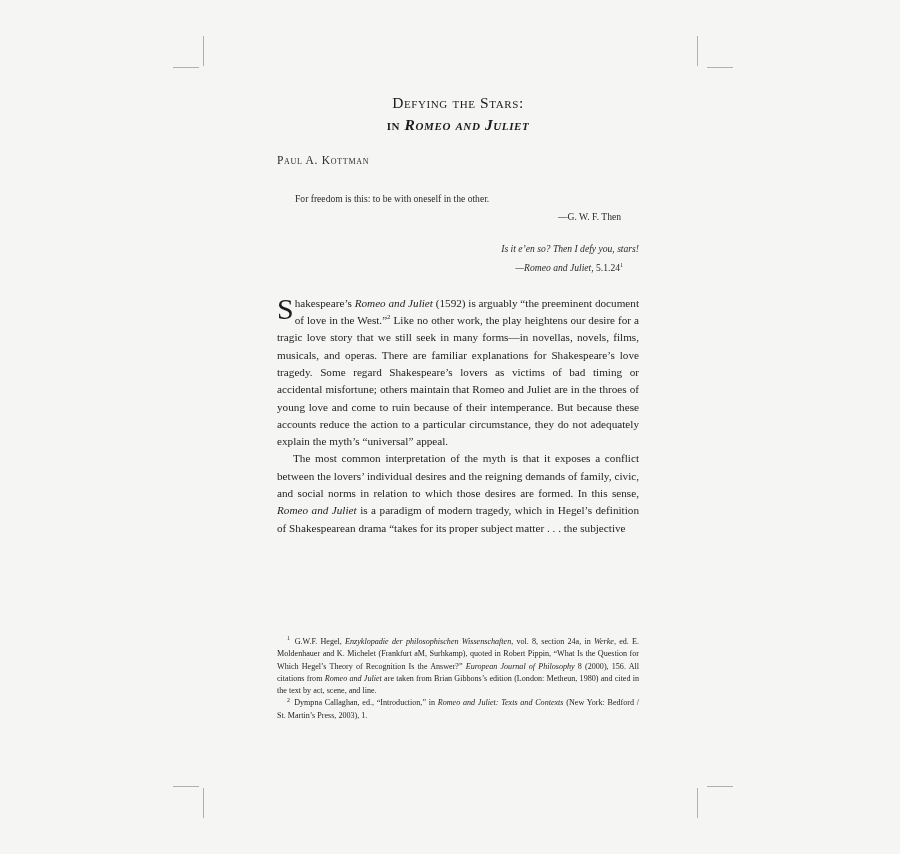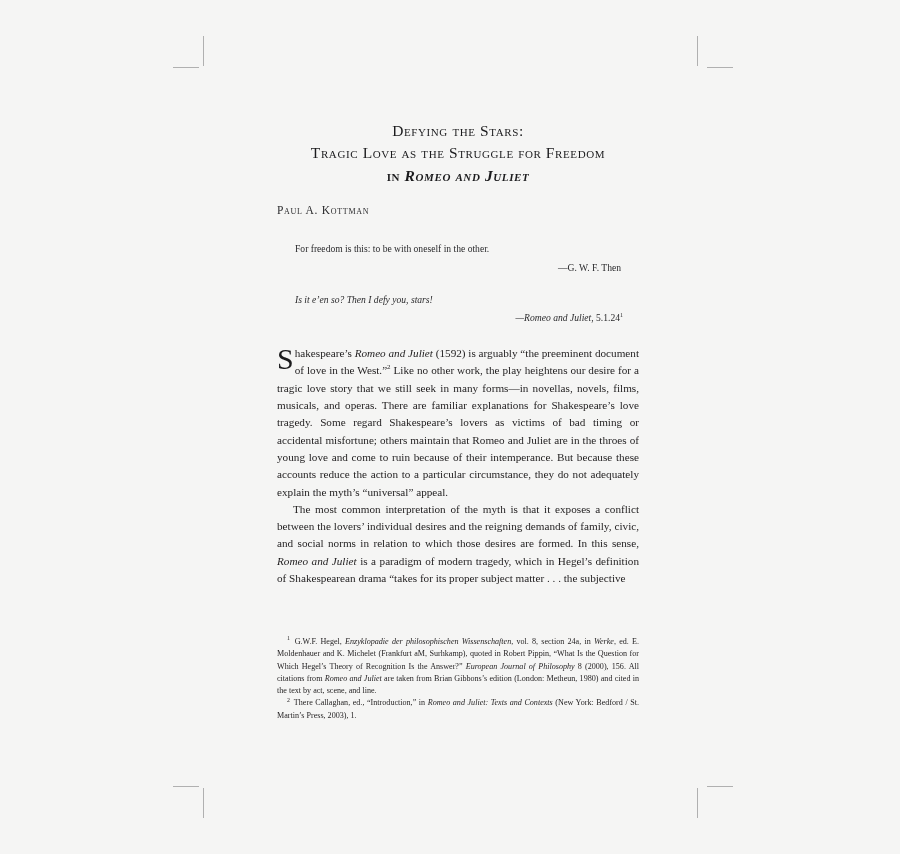--- a/index.html
+++ b/index.html
@@ -38,21 +38,21 @@
   .page {
     position: absolute;
     left: 277px;
     top: 0;
     width: 362px;
     height: 854px;
   }
 
   
   .title-block {
-    margin-top: 120px;
+    margin-top: 92px;
     text-align: center;
   }
   .title-line {
     font-variant: small-caps;
     font-size: 15.5px;
     letter-spacing: 0.6px;
     line-height: 1.45;
     color: #1b1b1d;
   }
   .title-line-1 { font-size: 15.5px; }
@@ -85,21 +85,21 @@
   }
   .epigraph-attr {
     font-size: 9.6px;
     text-align: right;
     margin-top: 5px;
     padding-right: 18px;
     color: #2a2a2c;
   }
   .epigraph-2 { margin-top: 20px; }
   .epigraph-2 .epigraph-attr { padding-right: 16px; }
-  .ital { font-style: italic; }
+  .ital { font-style: italic; text-align: right; }
   sup {
     font-size: 0.62em;
     vertical-align: super;
     line-height: 0;
   }
 
   
   .body-text {
     margin-top: 22px;
     font-size: 11.2px;
@@ -149,21 +149,20 @@
 <div class="crop-mark crop-h cm-tr-h"></div>
 <div class="crop-mark crop-v cm-bl-v"></div>
 <div class="crop-mark crop-h cm-bl-h"></div>
 <div class="crop-mark crop-v cm-br-v"></div>
 <div class="crop-mark crop-h cm-br-h"></div>
 
 <div class="page">
 
   <div class="title-block">
     <div class="title-line title-line-1">Defying the Stars:</div>
-    <div class="title-line title-line-2">Tragic Love as the Struggle for Freedom</div>
     <div class="title-line title-line-3"><span>in </span><span class="title-ital">Romeo and Juliet</span></div>
   </div>
 
   <div class="author">Paul A. Kottman</div>
 
   <div class="epigraphs">
 
     <div class="epigraph epigraph-1">
       <div class="epigraph-text">For freedom is this: to be with oneself in the other.</div>
       <div class="epigraph-attr">—G. W. F. Then</div>
@@ -178,17 +177,17 @@
 
   <div class="body-text">
     <p><span class="dropcap">S</span><span>hakespeare’s </span><span class="ital">Romeo and Juliet</span><span> (1592) is arguably “the preeminent document of love in the West.”</span><sup>2</sup><span> Like no other work, the play heightens our desire for a tragic love story that we still seek in many forms—in novellas, novels, films, musicals, and operas. There are familiar explanations for Shakespeare’s love tragedy. Some regard Shakespeare’s lovers as victims of bad timing or accidental misfortune; others maintain that Romeo and Juliet are in the throes of young love and come to ruin because of their intemperance. But because these accounts reduce the action to a particular circumstance, they do not adequately explain the myth’s “universal” appeal.</span></p>
     <p class="indent"><span>The most common interpretation of the myth is that it exposes a conflict between the lovers’ individual desires and the reigning demands of family, civic, and social norms in relation to which those desires are formed. In this sense, </span><span class="ital">Romeo and Juliet</span><span> is a paradigm of modern tragedy, which in Hegel’s definition of Shakespearean drama “takes for its proper subject matter . . . the subjective</span></p>
   </div>
 
   <div class="footnotes">
 
     <p class="footnote"><sup>1</sup><span> G.W.F. Hegel, </span><span class="ital">Enzyklopadie der philosophischen Wissenschaften</span><span>, vol. 8, section 24a, in </span><span class="ital">Werke</span><span>, ed. E. Moldenhauer and K. Michelet (Frankfurt aM, Surhkamp), quoted in Robert Pippin, “What Is the Question for Which Hegel’s Theory of Recognition Is the Answer?” </span><span class="ital">European Journal of Philosophy</span><span> 8 (2000), 156. All citations from </span><span class="ital">Romeo and Juliet</span><span> are taken from Brian Gibbons’s edition (London: Metheun, 1980) and cited in the text by act, scene, and line.</span></p>
 
-    <p class="footnote"><sup>2</sup><span> There Callaghan, ed., “Introduction,” in </span><span class="ital">Romeo and Juliet: Texts and Contexts</span><span> (New York: Bedford / St. Martin’s Press, 2003), 1.</span></p>
+    <p class="footnote"><sup>2</sup><span> Dympna Callaghan, ed., “Introduction,” in </span><span class="ital">Romeo and Juliet: Texts and Contexts</span><span> (New York: Bedford / St. Martin’s Press, 2003), 1.</span></p>
 
   </div>
 
 </div>
 
 </body></html>

